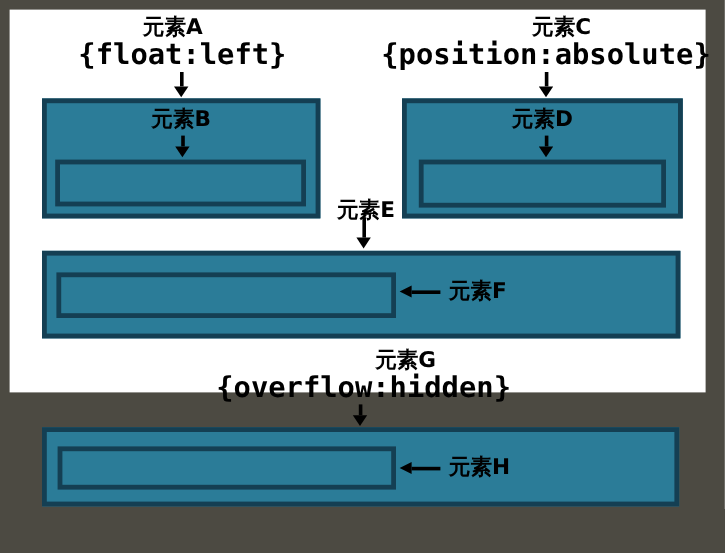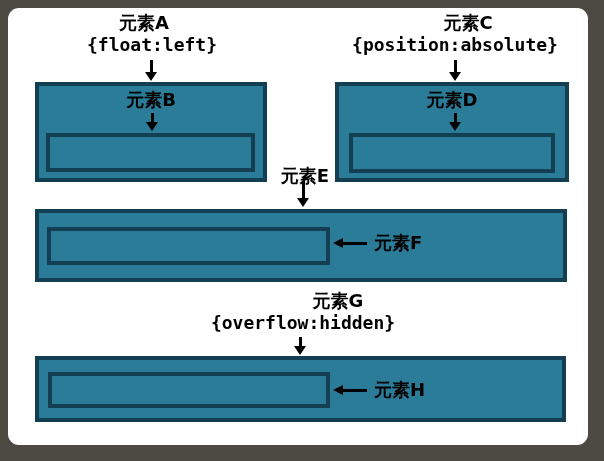--- a/index.html
+++ b/index.html
@@ -15,44 +15,43 @@
   .page {
     position: relative;
     width: 604px;
     height: 461px;
     background: var(--frame);
     overflow: hidden;
   }
   .canvas {
     position: absolute;
     left: 8px; top: 8px;
-    width: 580px; height: 437px;
+    width: 580px; height: 319px;
     background: var(--canvas);
-    border-radius: 11px;
   }
   .box {
     position: absolute;
     background: var(--box-fill);
     border: 4px solid var(--box-border);
   }
   .box.inner { background: transparent; }
   .lbl {
     position: absolute;
     color: var(--text);
     font-size: 18px;
     line-height: 20px;
     font-weight: 600;
     white-space: nowrap;
     font-family: "DejaVu Sans", sans-serif;
   }
   .lbl.center { transform: translateX(-50%); }
   .mono {
     font-family: "DejaVu Sans Mono", "Liberation Mono", monospace;
     font-weight: bold;
-    font-size: 18px;
+    font-size: 24px;
   }
   .arrow-down {
     position: absolute;
     display: flex;
     flex-direction: column;
     align-items: center;
     transform: translateX(-50%);
   }
   .arrow-down .shaft { width: 3px; flex: 1 1 auto; background: var(--arrow); }
   .arrow-down .head {

